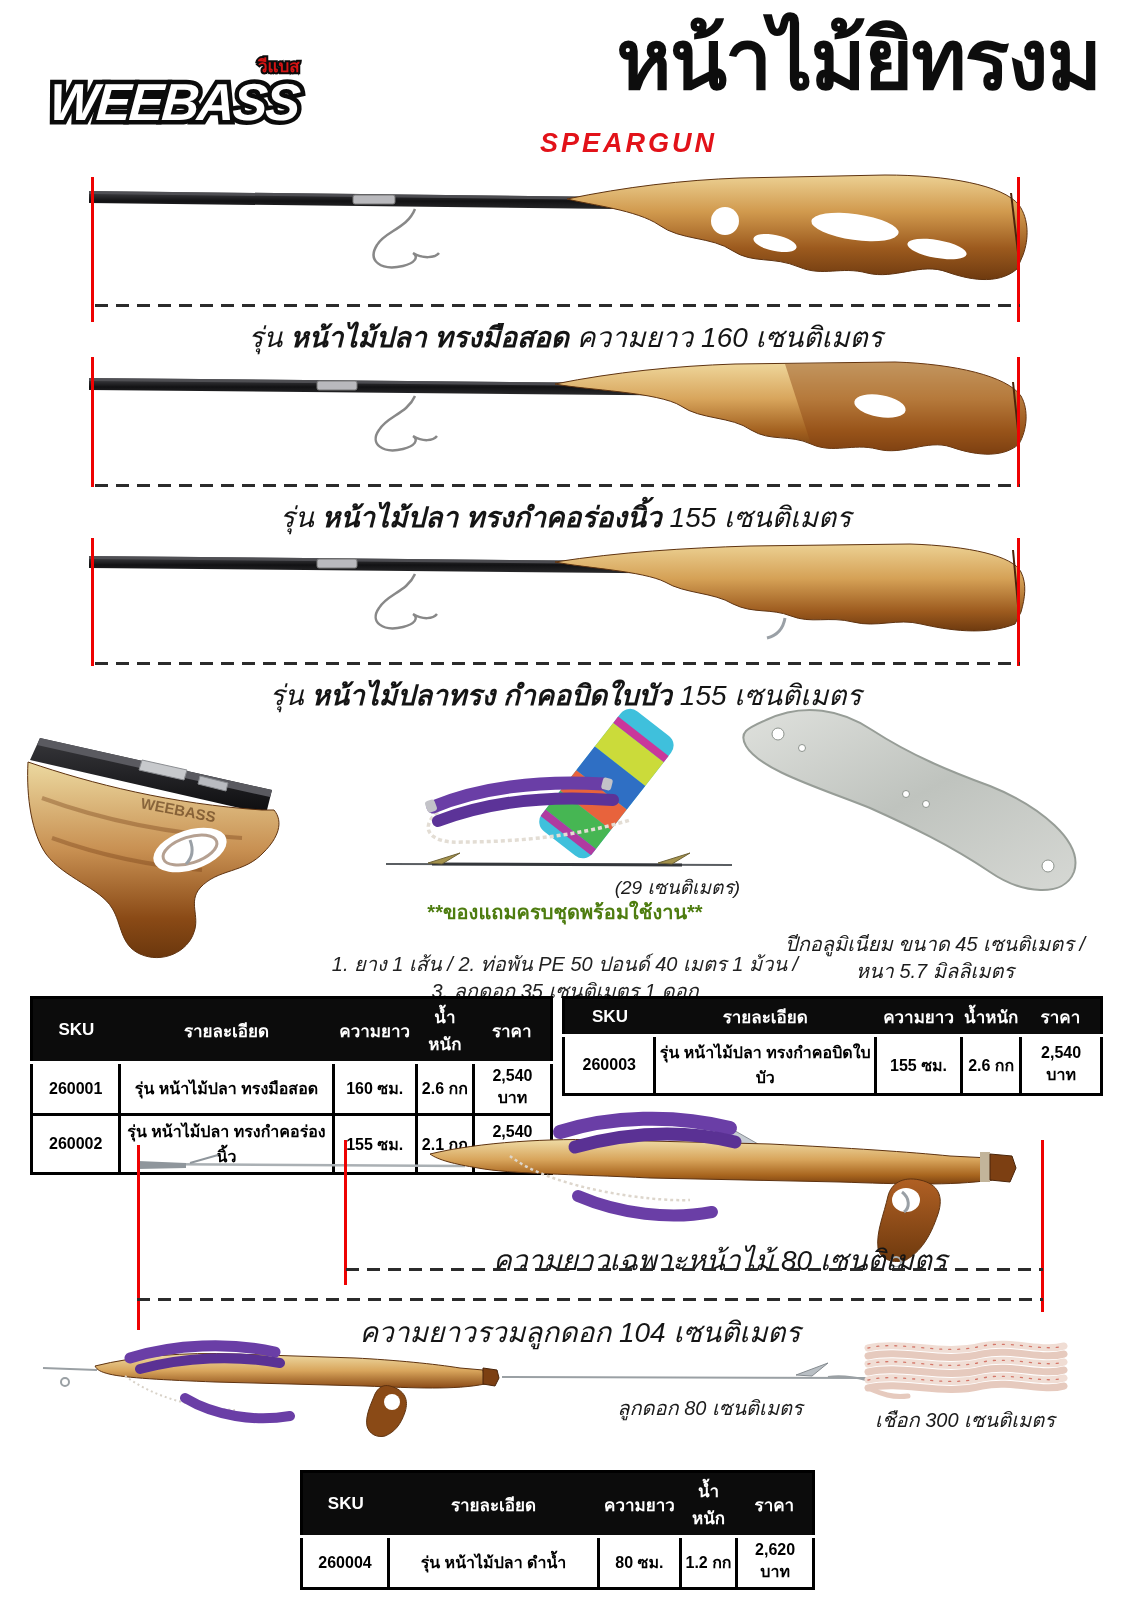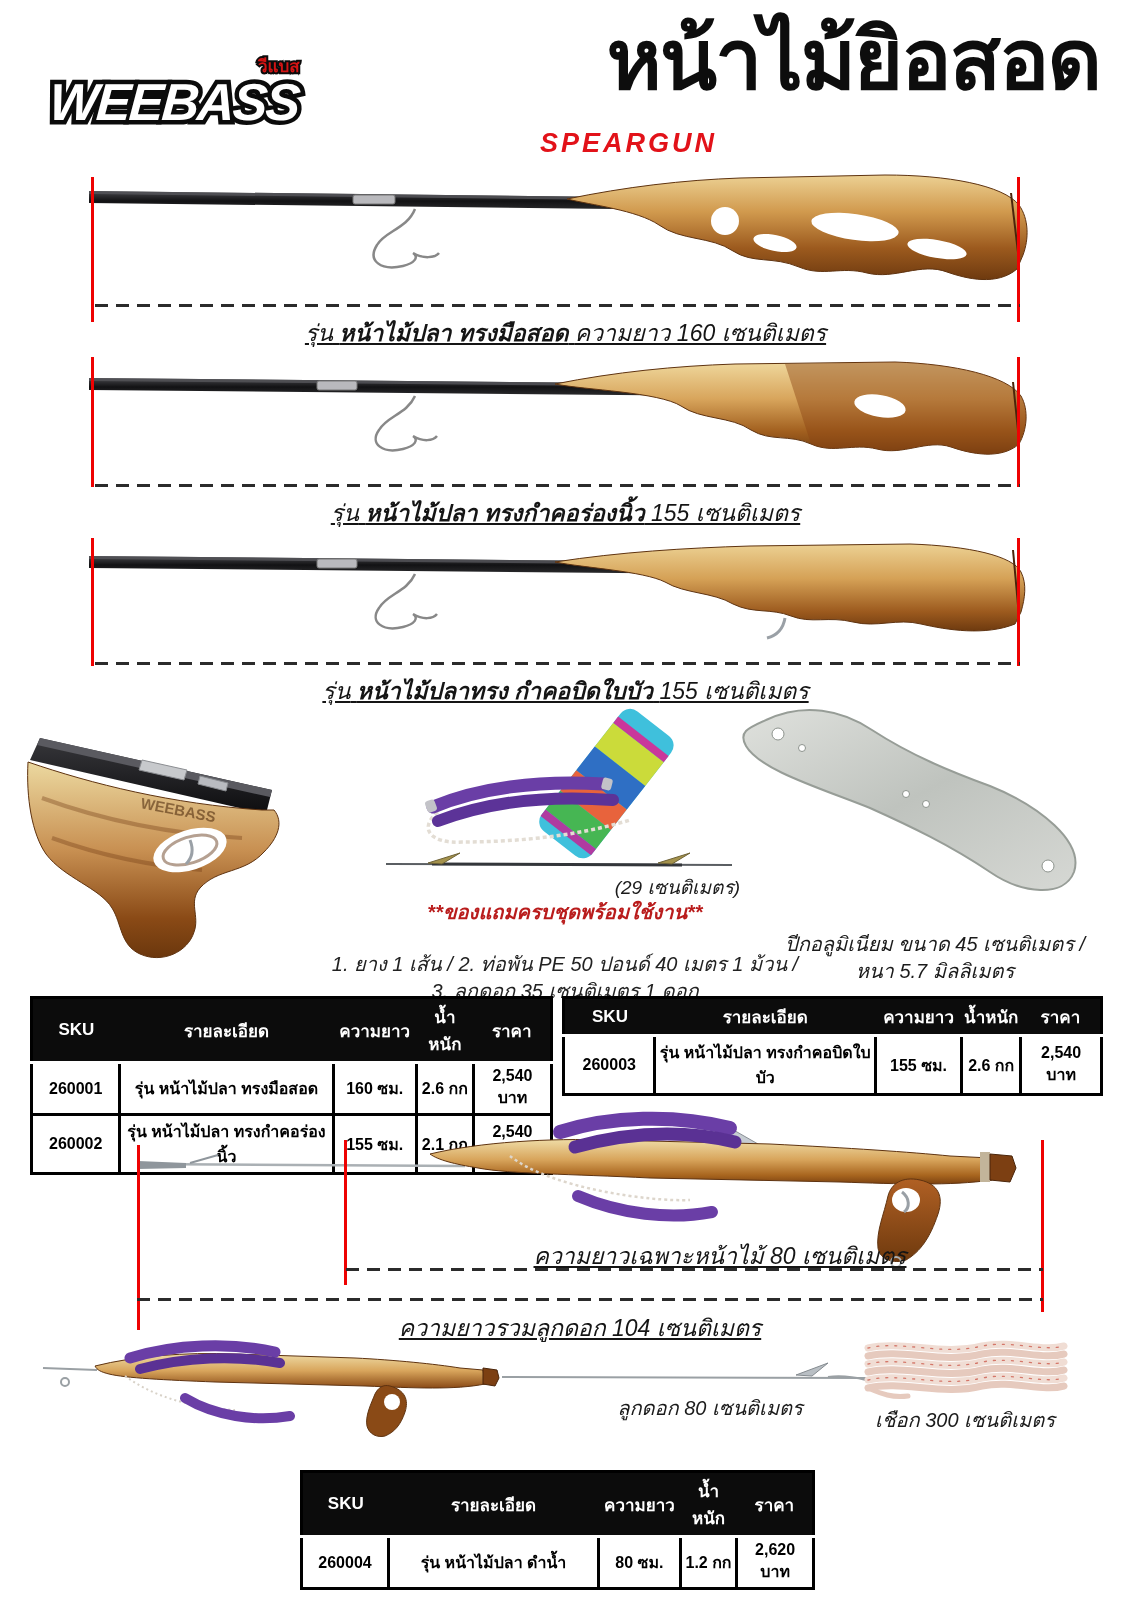--- a/index.html
+++ b/index.html
@@ -1,24 +1,24 @@
 <!DOCTYPE html>
 <html><head>
 <meta charset="utf-8">
 <style>
   html,body{margin:0;padding:0;background:#888;}
   .page{position:relative;width:1131px;height:1600px;background:#fff;margin:0 auto;overflow:hidden;
         font-family:"Liberation Sans",sans-serif;color:#111;}
   .abs{position:absolute;}
   .vred{position:absolute;width:3px;background:#ee0202;}
   .dash{position:absolute;height:3px;background:repeating-linear-gradient(90deg,#2b2b2b 0 13px,transparent 13px 21px);}
-  .cap{position:absolute;font-style:italic;font-size:23px;color:#151515;text-align:center;white-space:nowrap;text-decoration:underline;}
+  .cap{position:absolute;font-style:italic;font-size:28px;color:#151515;text-align:center;white-space:nowrap;}
   .cap .b{font-weight:bold;}
   .note{position:absolute;font-style:italic;font-size:19px;color:#1b1b1b;text-align:right;}
-  .freebie-title{position:absolute;font-style:italic;font-weight:bold;font-size:20px;color:#b91c1c;text-align:center;}
+  .freebie-title{position:absolute;font-weight:bold;font-size:20px;color:#4d7c0f;text-align:center;}
   .freebie-line{position:absolute;font-style:italic;font-size:20px;color:#222;text-align:center;white-space:nowrap;margin-top:24px;}
   .wing-cap{position:absolute;font-style:italic;font-size:20px;color:#1b1b1b;text-align:center;white-space:nowrap;}
   .small-cap{position:absolute;font-style:italic;font-size:20px;color:#1b1b1b;text-align:center;white-space:nowrap;}
   .page-title{position:absolute;left:500px;top:16px;width:600px;text-align:right;
               font-weight:900;font-size:84px;line-height:1.05;color:#0d0d0d;letter-spacing:-2px;}
   .page-subtitle{position:absolute;left:540px;top:128px;width:557px;
                  font-weight:900;font-style:italic;font-size:27px;color:#e21219;letter-spacing:3px;}
   table.ptable{border-collapse:collapse;table-layout:fixed;width:100%;background:#fff;border:3px solid #000;}
   table.ptable th{background:#0c0c0c;color:#fff;font-size:17px;font-weight:bold;padding:4px 2px;height:24px;
                   border:0;border-bottom:3px solid #fff;}
@@ -26,21 +26,21 @@
 </style>
 </head>
 <body>
 
 <div class="page">
 
   <svg class="abs" style="left:40px;top:38px;" width="300" height="100" viewBox="0 0 300 100">
     <text x="14" y="82" font-size="52" font-weight="900" font-style="italic" letter-spacing="-2" fill="#ffffff" stroke="#0b0b0b" stroke-width="9" paint-order="stroke" transform="skewX(-4)">WEEBASS</text>
     <text x="218" y="34" font-size="17" font-weight="bold" fill="#d41414" stroke="#0b0b0b" stroke-width="4" paint-order="stroke">วีแบส</text>
   </svg>
-  <div class="page-title">หน้าไม้ยิอสอด</div>
+  <div class="page-title">หน้าไม้ยิทรงม</div>
   <div class="page-subtitle">SPEARGUN</div>
 
   <svg class="abs" style="left:85px;top:165px;" width="948" height="140" viewBox="0 0 948 140">
     <defs>
       <linearGradient id="g1bar" x1="0" y1="0" x2="0" y2="1">
         <stop offset="0" stop-color="#46464a"></stop>
           <stop offset="0.5" stop-color="#121214"></stop>
           <stop offset="1" stop-color="#2c2c2e"></stop>
       </linearGradient>
       <linearGradient id="g1wood" x1="0" y1="0" x2="0" y2="1">

